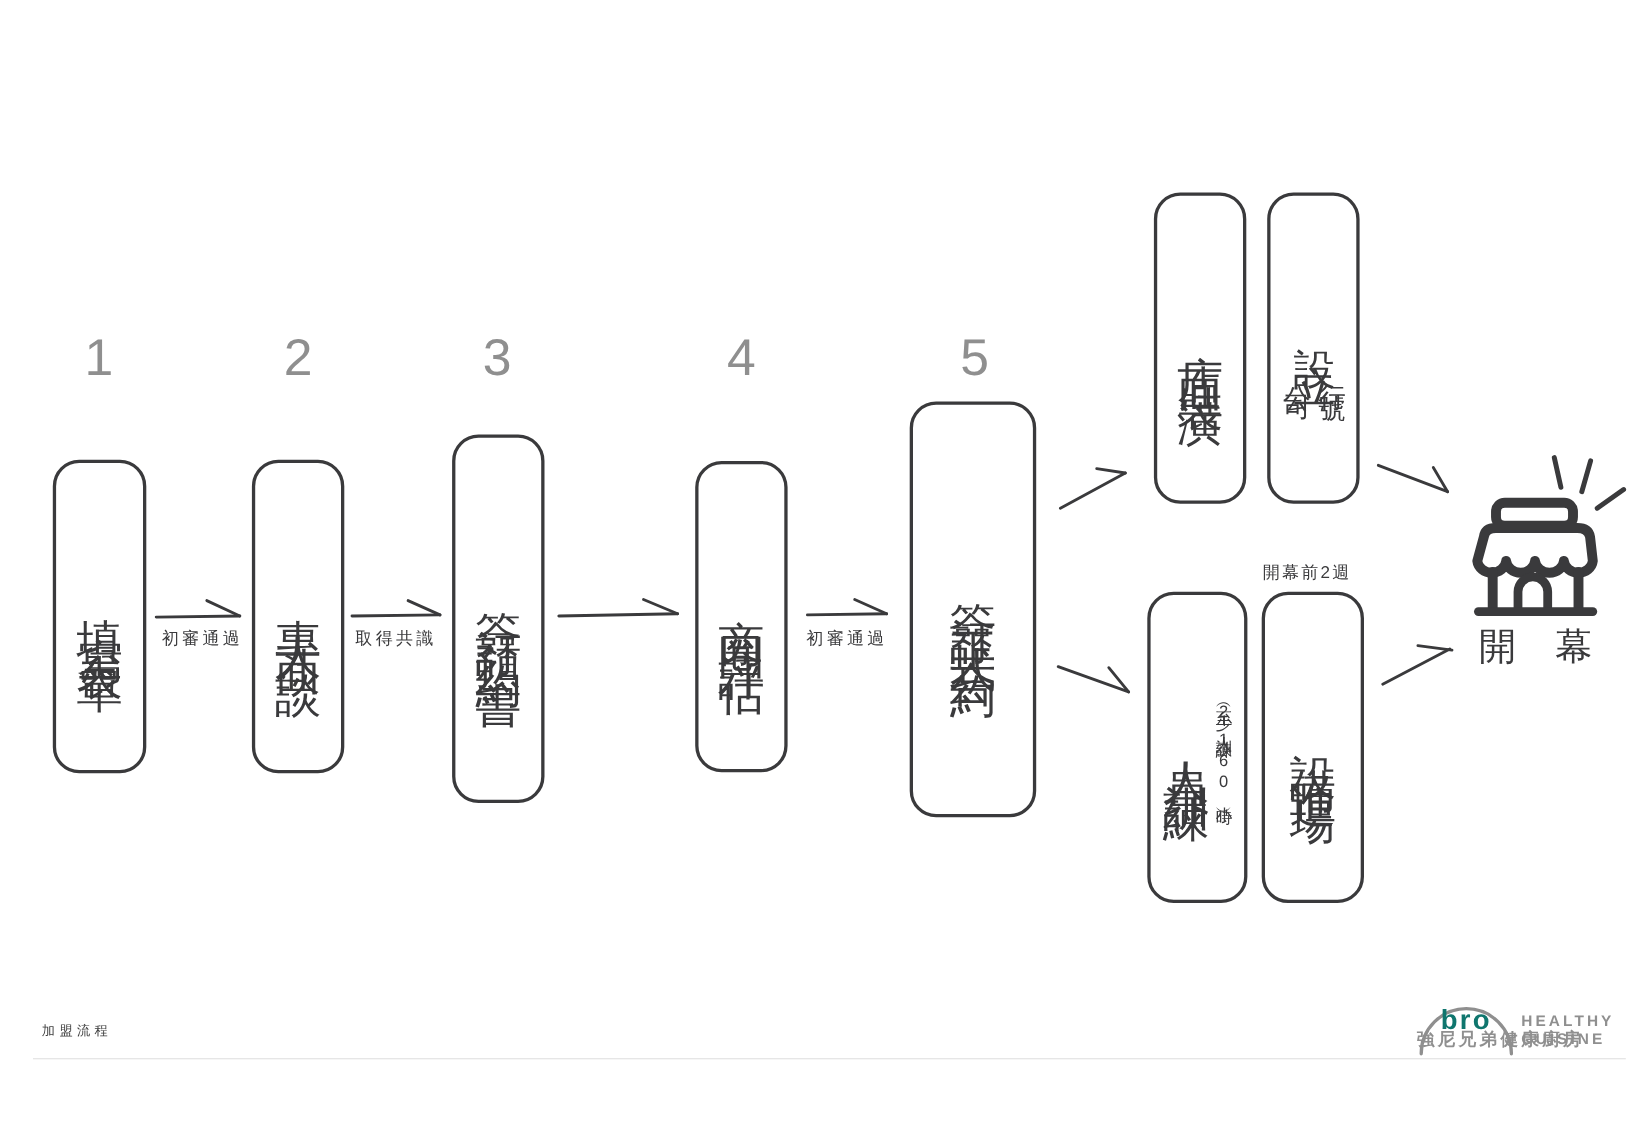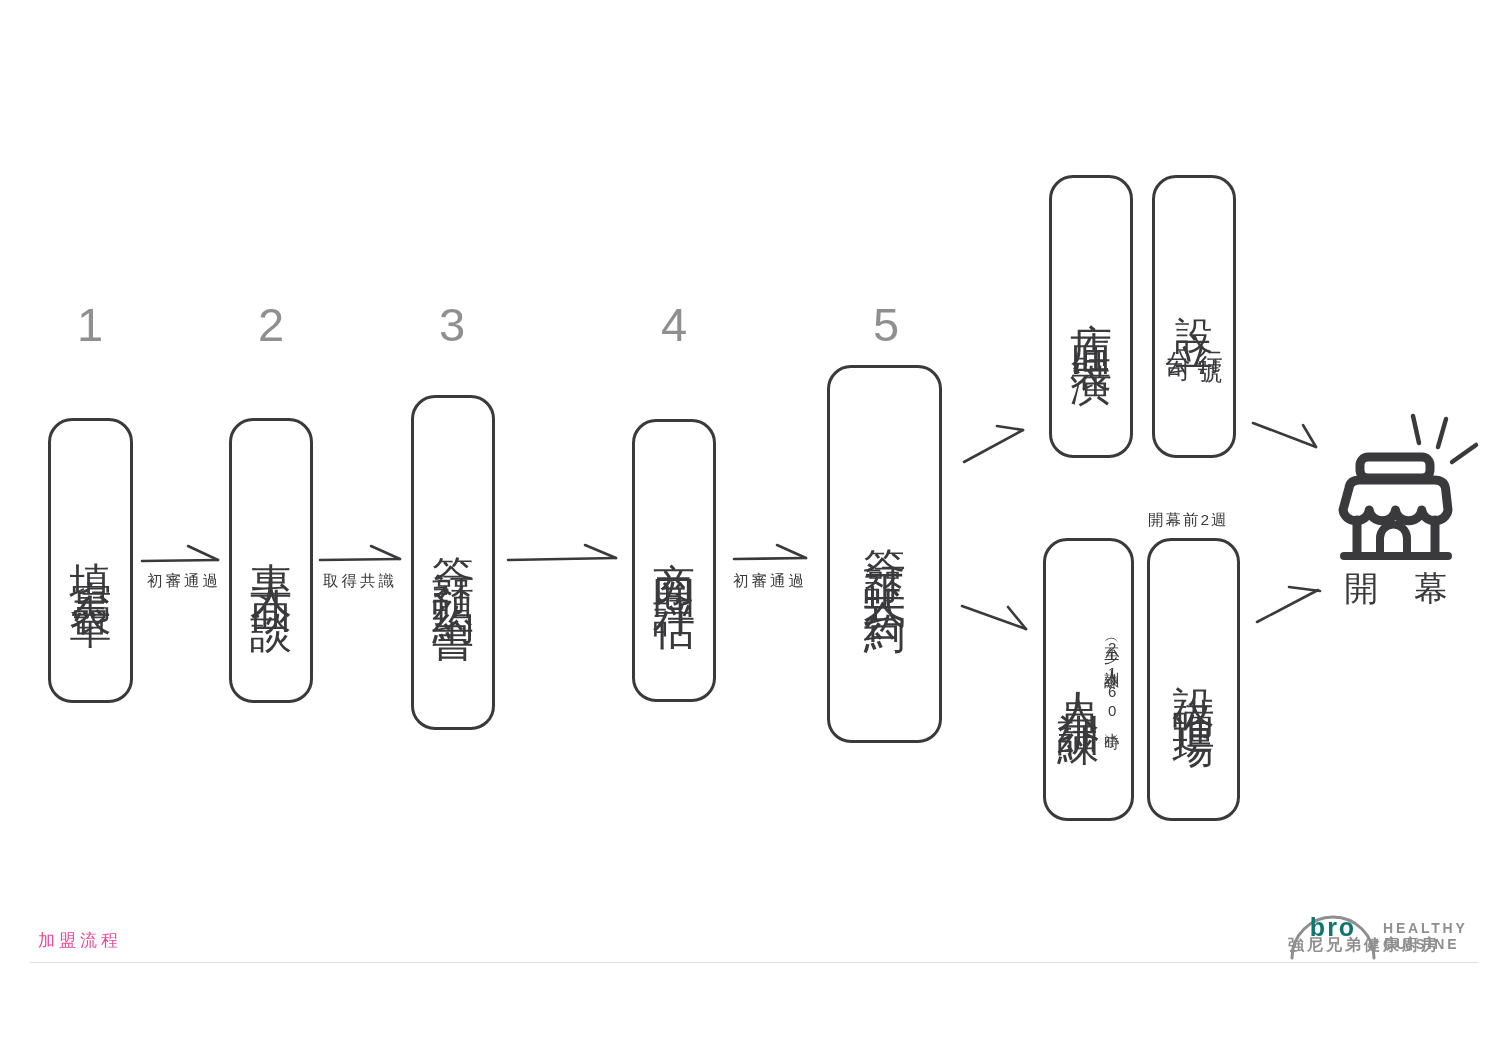--- a/index.html
+++ b/index.html
@@ -55,21 +55,21 @@
   }
   .note-above { font-size:15.5px; font-weight:500; color:#3a3a3c; letter-spacing:2px; white-space:nowrap; }
 
   
   .finale-label {
     left:1330px; top:571px; width:132px; text-align:center;
     font-size:34px; font-weight:500; color:#3a3a3c; letter-spacing:13px; padding-left:13px; line-height:1;
   }
 
   
-  .footer-left { left:38px; top:929px; font-size:17px; letter-spacing:4px; color:#ec4899; font-weight:500; }
+  .footer-left { left:38px; top:929px; font-size:12px; letter-spacing:4px; color:#404040; font-weight:500; }
   .footer-rule { left:30px; top:962px; width:1448px; height:1px; background:#e0e0e0; }
   .logo-bro {
     left:1301px; top:913px; width:64px; text-align:center;
     font-size:25px; font-weight:bold; color:#0f766e; letter-spacing:2px;
   }
   .logo-tagline { left:1383px; top:920px; font-size:14px; font-weight:bold; color:#8f8f8f; letter-spacing:2.8px; }
   .logo-name { left:1288px; top:935px; font-size:16px; font-weight:bold; color:#8f8f8f; letter-spacing:3px; }
 
   svg { display:block; }
 </style>

